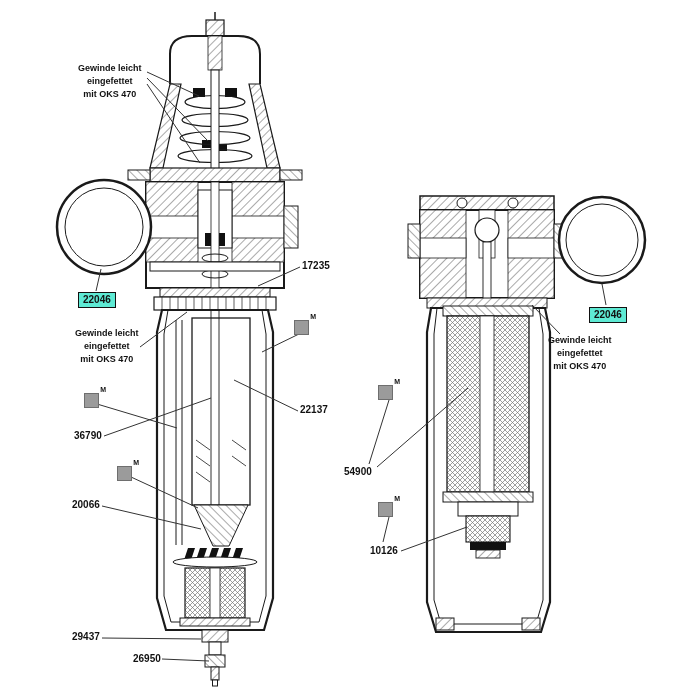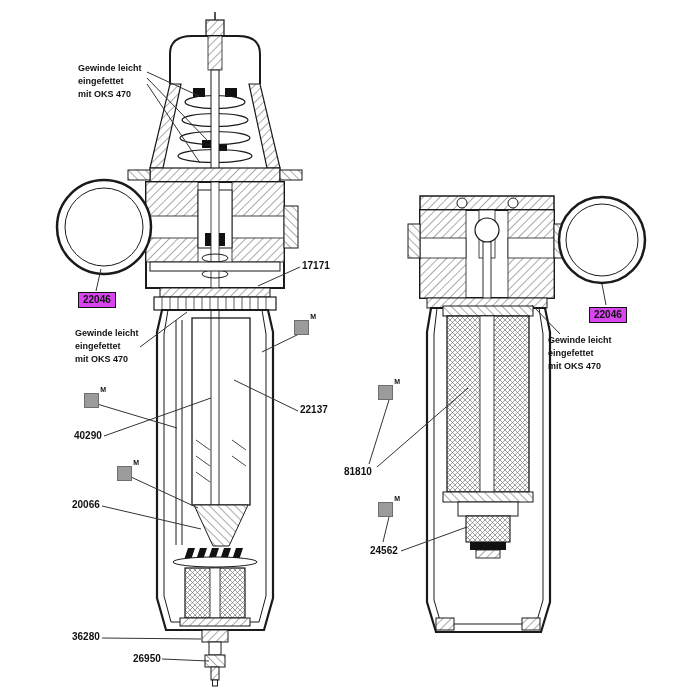--- a/index.html
+++ b/index.html
@@ -1,21 +1,21 @@
 <!DOCTYPE html>
 <html><head>
 <meta charset="utf-8">
 <style>
   html,body{margin:0;padding:0;background:#fff;}
   .stage{position:relative;width:700px;height:700px;background:#ffffff;overflow:hidden;
-         font-family:"Liberation Sans",sans-serif;}
+         font-family:"Liberation Sans",sans-serif;text-align:center;}
   .stage svg{position:absolute;left:0;top:0;}
   .callout{position:absolute;font:bold 10px/12px "Liberation Sans",sans-serif;color:#111;
            white-space:nowrap;}
-  .callout.boxed{border:1.5px solid #111;padding:1px 4px;background:#d946ef;}
+  .callout.boxed{border:1.5px solid #111;padding:1px 4px;background:#5eead4;}
   .note{position:absolute;font:bold 9px/13px "Liberation Sans",sans-serif;color:#111;
         white-space:nowrap;}
   .note span{display:block;}
   .marker{position:absolute;width:13px;height:13px;background:#9b9b9b;border:1px solid #6e6e6e;}
   .marker i{position:absolute;top:-8px;right:-8px;font-style:normal;font-weight:bold;
             font-size:7px;color:#111;}
 </style>
 </head>
 <body>
 
@@ -214,51 +214,51 @@
 <div class="note" style="left:75px;top:327px">
   <span>Gewinde leicht</span>
   <span>eingefettet</span>
   <span>mit OKS 470</span>
 </div>
 
 <div class="marker" style="left:84px;top:393px">
   <i>M</i>
 </div>
 
-<div class="callout" style="left:74px;top:430px">40290</div>
+<div class="callout" style="left:74px;top:430px">36790</div>
 
 <div class="marker" style="left:117px;top:466px">
   <i>M</i>
 </div>
 
 <div class="callout" style="left:72px;top:499px">20066</div>
 
-<div class="callout" style="left:72px;top:631px">36280</div>
+<div class="callout" style="left:72px;top:631px">29437</div>
 
 <div class="callout" style="left:133px;top:653px">26950</div>
 
-<div class="callout" style="left:302px;top:260px">17171</div>
+<div class="callout" style="left:302px;top:260px">17235</div>
 
 <div class="marker" style="left:294px;top:320px">
   <i>M</i>
 </div>
 
 <div class="callout" style="left:300px;top:404px">22137</div>
 
 <div class="marker" style="left:378px;top:385px">
   <i>M</i>
 </div>
 
-<div class="callout" style="left:344px;top:466px">81810</div>
+<div class="callout" style="left:344px;top:466px">54900</div>
 
 <div class="marker" style="left:378px;top:502px">
   <i>M</i>
 </div>
 
-<div class="callout" style="left:370px;top:545px">24562</div>
+<div class="callout" style="left:370px;top:545px">10126</div>
 
 <div class="callout boxed" style="left:589px;top:307px">22046</div>
 
 <div class="note" style="left:548px;top:334px">
   <span>Gewinde leicht</span>
   <span>eingefettet</span>
   <span>mit OKS 470</span>
 </div>
 
 </div>

